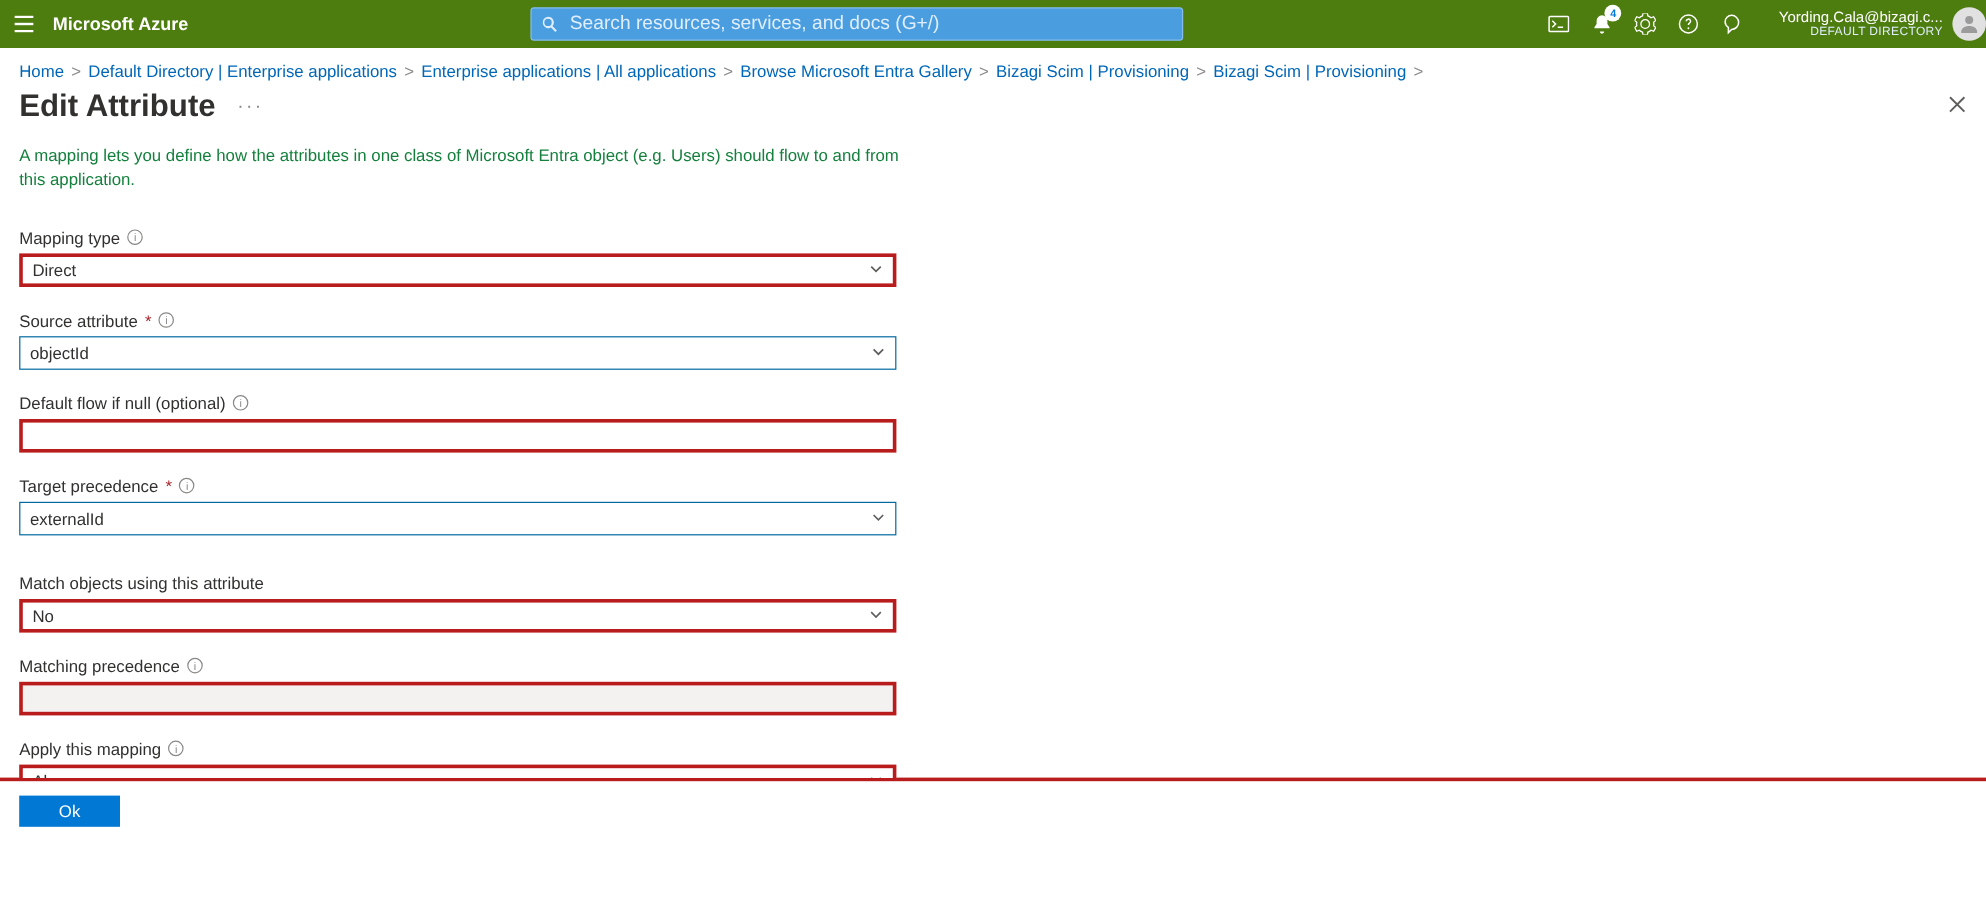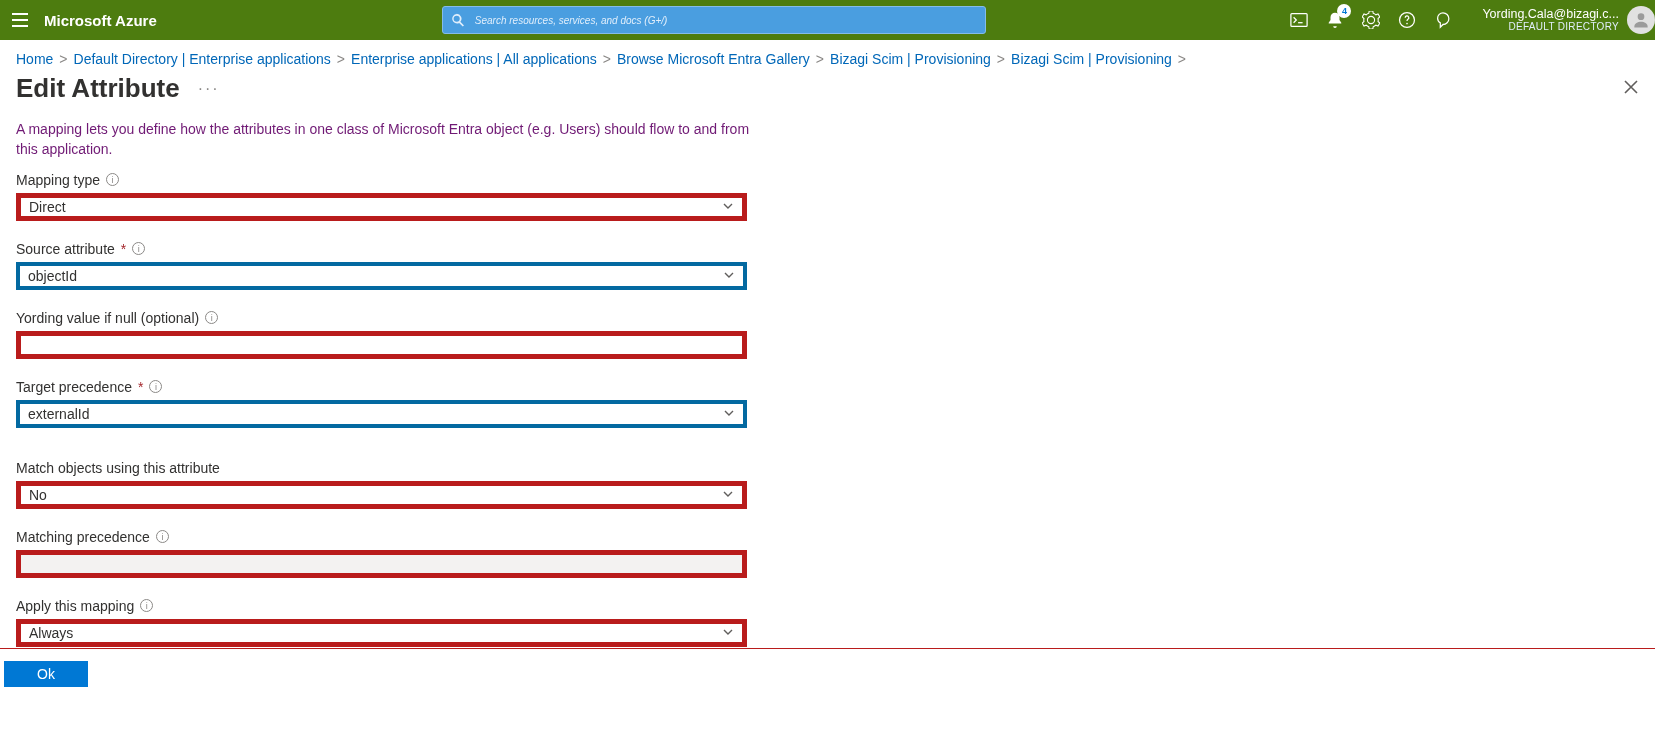--- a/index.html
+++ b/index.html
@@ -49,23 +49,22 @@
     align-items: center;
     padding: 0 8px;
     color: #e0eefb;
   }
   .search svg { width: 14px; height: 14px; fill: #e0eefb; margin-right: 8px; flex: 0 0 auto; }
   .search input {
     background: transparent;
     border: none;
     outline: none;
     color: #fff;
-    font-size: 10px;
+    font-size: 16px;
     flex: 1;
-    font-style: italic;
   }
   .search input::placeholder { color: #e0eefb; }
 
   .topbar-spacer { flex: 1; }
   .topbar-icons { display: flex; align-items: center; gap: 18px; padding: 0 14px 0 20px; }
   .top-icon { position: relative; cursor: pointer; display: flex; align-items: center; }
   .top-icon svg { width: 18px; height: 18px; fill: #fff; }
   .badge {
     position: absolute;
     top: -7px; right: -7px;
@@ -120,57 +119,57 @@
     left: 0; right: 0; top: 0; bottom: 0;
     overflow-y: scroll;
     padding: 10px 16px 20px 16px;
   }
   .content::-webkit-scrollbar { width: 15px; }
   .content::-webkit-scrollbar-track { background: #f8f8f8; }
   .content::-webkit-scrollbar-thumb { background: #c8c6c4; border-radius: 8px; }
 
   .desc {
     max-width: 735px;
-    color: #701a75;
+    color: #15803d;
     font-size: 14px;
     line-height: 1.45;
-    margin-bottom: 12px;
+    margin-bottom: 30px;
   }
 
   .field { width: 731px; margin-bottom: 20px; }
   .label-row { display: flex; align-items: center; gap: 6px; margin-bottom: 5px; font-size: 14px; color: #323130; }
   .req { color: #a4262c; }
   .info-icon { width: 13px; height: 13px; border: 1px solid #8a8886; border-radius: 50%; display: inline-flex; align-items: center; justify-content: center; font-size: 9px; color: #8a8886; cursor: help; }
 
   .select, .textbox {
     width: 100%;
     height: 28px;
-    border: 5px solid #b91c1c;
+    border: 3px solid #b91c1c;
     background: #fff;
     display: flex;
     align-items: center;
     justify-content: space-between;
     padding: 0 8px;
     font-size: 14px;
     color: #323130;
   }
-  .select.highlight { border: 4px solid #0369a1; }
+  .select.highlight { border: 1px solid #0369a1; }
   .textbox.disabled { background: #f3f2f1; }
   .select .chev svg { width: 12px; height: 12px; stroke: #605e5c; stroke-width: 1.4; fill: none; }
   .textbox input {
     border: none; outline: none; width: 100%; height: 100%;
     font-size: 14px; background: transparent;
   }
 
   .gap-extra { margin-top: 32px; }
 
   
   .footer {
-    border-top: 1px solid #b91c1c;
-    padding: 12px 4px;
+    border-top: 3px solid #b91c1c;
+    padding: 12px 16px;
     background: #fff;
   }
   .ok-btn {
     background: #0078d4;
     color: #fff;
     border: none;
     width: 84px;
     height: 26px;
     font-size: 14px;
     cursor: pointer;
@@ -301,21 +300,21 @@
       <div class="select highlight">
         <span>objectId</span>
         <span class="chev"><svg viewBox="0 0 12 12">
               <path d="M2 4l4 4 4-4"></path>
             </svg></span>
       </div>
     </div>
 
     <div class="field">
       <div class="label-row">
-        <span>Yording value if null (optional)</span>
+        <span>Default flow if null (optional)</span>
         <span class="info-icon">i</span>
       </div>
       <div class="textbox">
         <input type="text" value="" style="">
       </div>
     </div>
 
     <div class="field">
       <div class="label-row">
         <span>Target precedence</span>

